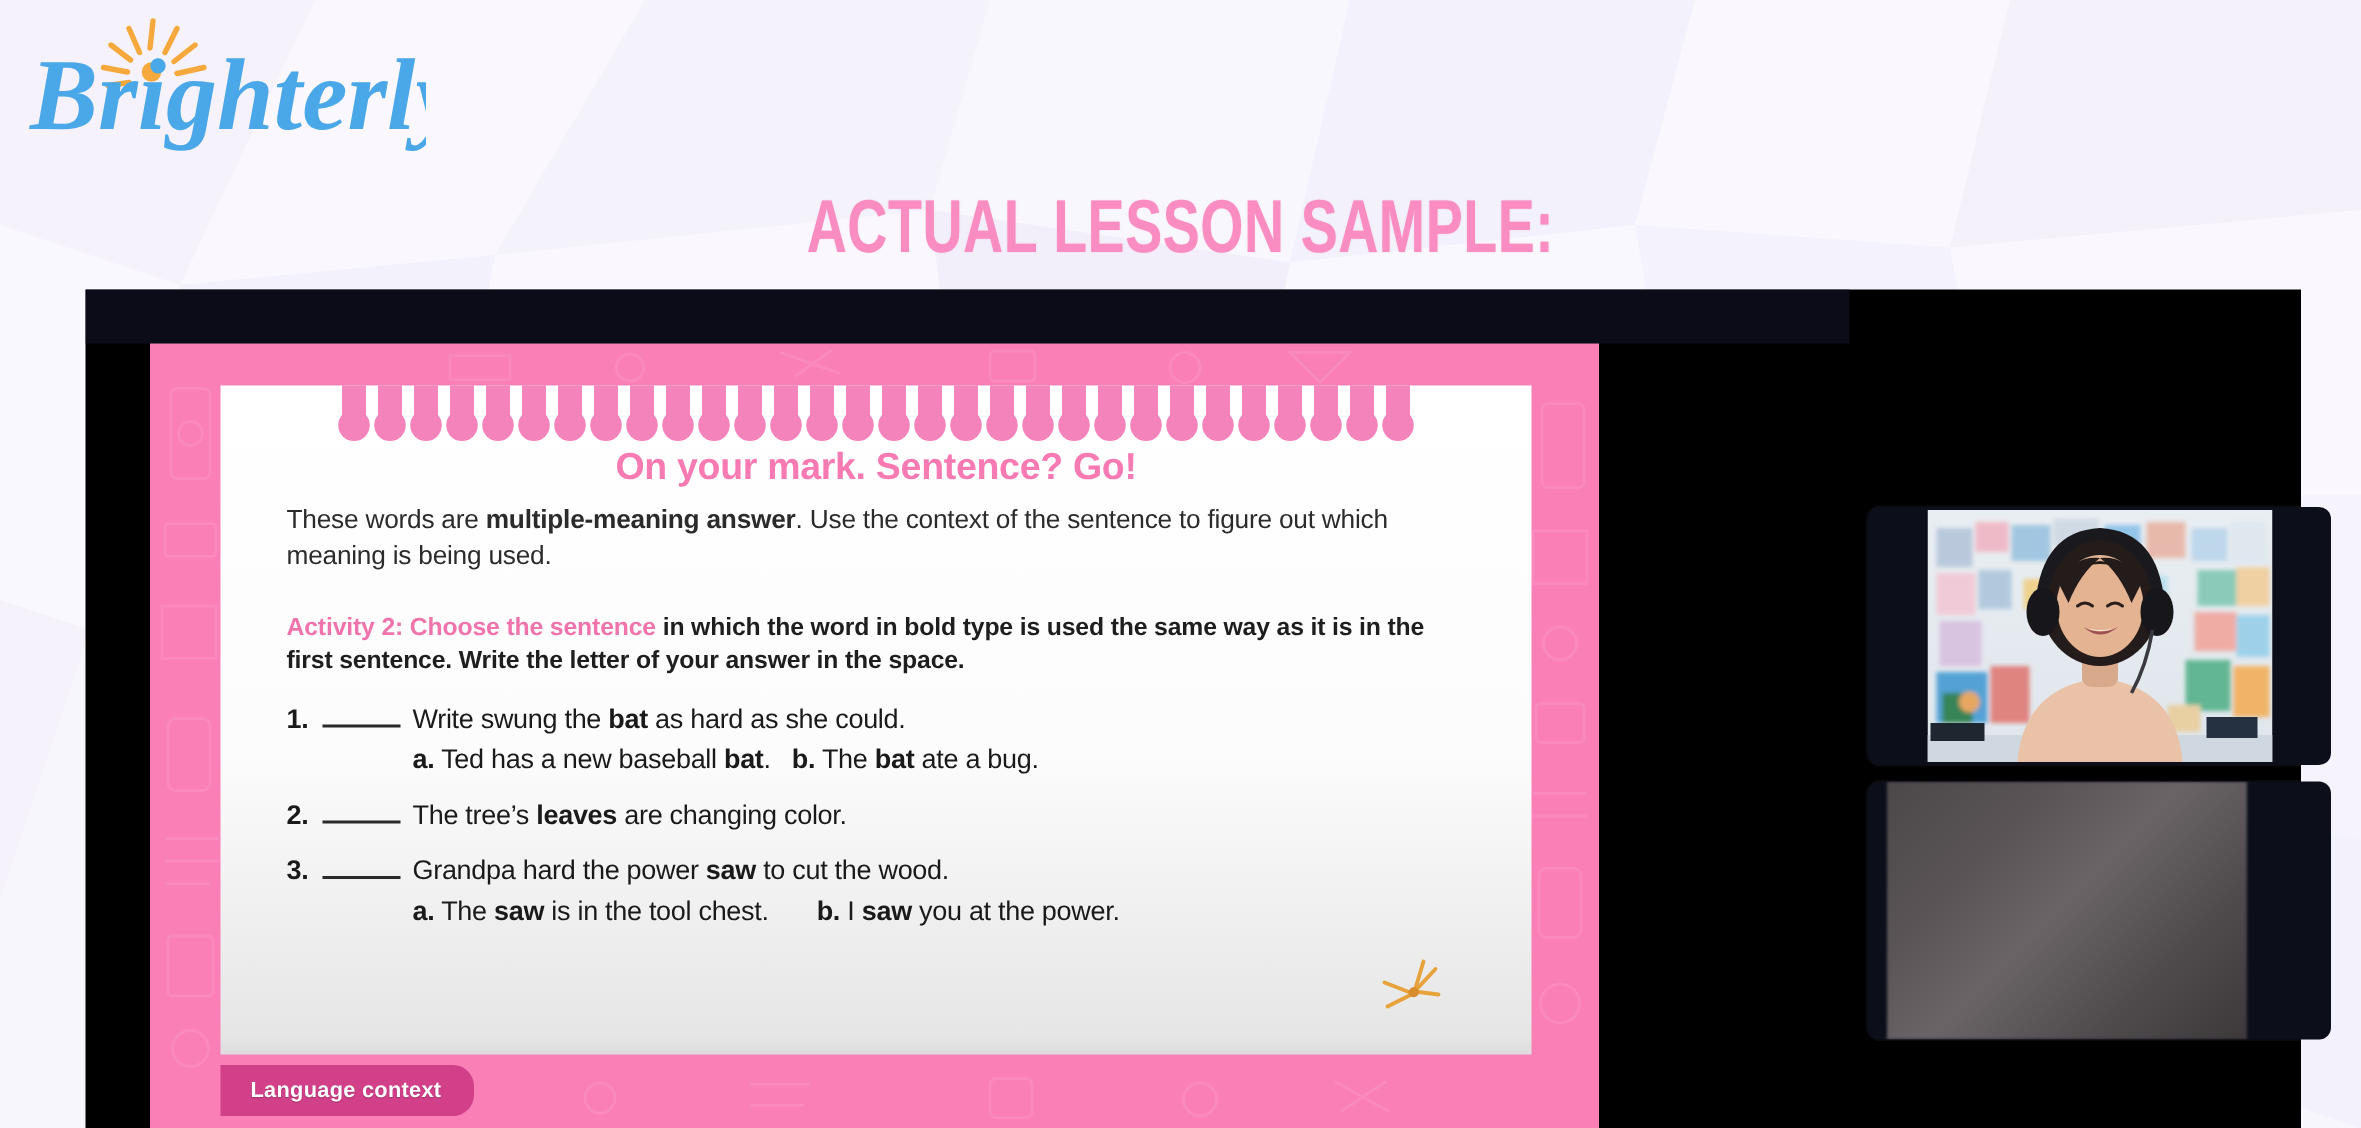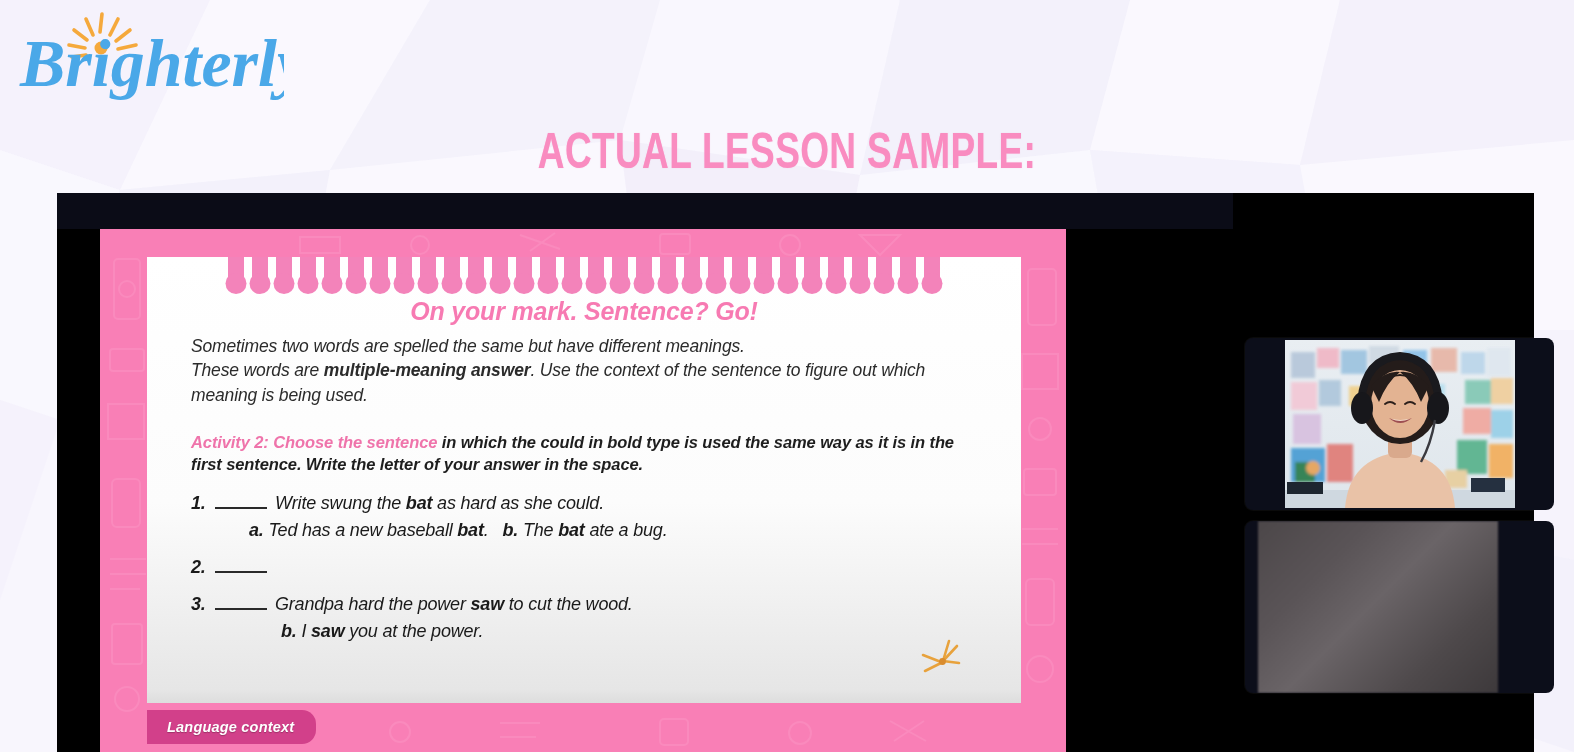--- a/index.html
+++ b/index.html
@@ -42,21 +42,20 @@
   }
 
   
   .slide-frame {
     position: absolute;
     left: 57px; top: 193px;
     width: 1477px; height: 559px;
     background: #000000;
     z-index: 3;
     overflow: hidden;
-    font-style: italic;
   }
   
   .share-band {
     position: absolute;
     left: 0; top: 0;
     width: 1176px; height: 36px;
     background: #0b0c17;
   }
 
   
@@ -155,21 +154,21 @@
   .q-blank {
     display: inline-block;
     width: 52px; flex: none;
     border-bottom: 2px solid #2a2a2a;
     height: 14px;
     margin: 0 8px 0 0;
   }
   .q-text b { font-weight: 700; }
 
   .q-choices {
-    margin-left: 58px;
+    margin-left: 84px;
     margin-top: 6px;
     font-size: 18px;
     color: #1a1a1a;
     letter-spacing: -0.2px;
     display: flex;
   }
   .q-choices b { font-weight: 700; }
   .choice-a { flex: none; }
   .choice-b { flex: none; }
   .gap-1 { width: 14px; }
@@ -344,28 +343,27 @@
         <div class="ring"></div>
         <div class="ring"></div>
         <div class="ring"></div>
         <div class="ring"></div>
       </div>
 
       <div class="card-inner">
         <div class="ws-title">On your mark. Sentence? Go!</div>
 
         <div class="ws-intro">
-          <div>Sometimes two words are spelled the same but have different meanings.</div>
           <div>
             <span>These words are </span><b>multiple-meaning answer</b><span>. Use the context of the sentence to figure out which meaning is being used.</span>
           </div>
         </div>
 
         <div class="ws-activity">
-          <span class="pink">Activity 2: Choose the sentence</span><span class="reg"> in which the could in </span><b>bold</b><span class="reg"> type is used the same way as it is in the first sentence. Write the letter of your answer in the space.</span>
+          <span class="pink">Activity 2: Choose the sentence</span><span class="reg"> in which the word in </span><b>bold</b><span class="reg"> type is used the same way as it is in the first sentence. Write the letter of your answer in the space.</span>
         </div>
 
         <div class="q-list">
 
           <div class="q-item">
             <div class="q-line">
               <span class="q-num">1.</span>
               <span class="q-blank"></span>
               <span class="q-text"><span>Write swung the </span><b>bat</b><span> as hard as she could.</span></span>
             </div>
@@ -373,30 +371,32 @@
               <span class="choice-a"><b>a.</b><span> Ted has a new baseball </span><b>bat</b><span>.</span></span>
               <span class="gap-1"></span>
               <span class="choice-b"><b>b.</b><span> The </span><b>bat</b><span> ate a bug.</span></span>
             </div>
           </div>
 
           <div class="q-item">
             <div class="q-line">
               <span class="q-num">2.</span>
               <span class="q-blank"></span>
+              <span class="q-text"><span>The tree’s </span><b>leaves</b><span> are changing color.</span></span>
             </div>
           </div>
 
           <div class="q-item">
             <div class="q-line">
               <span class="q-num">3.</span>
               <span class="q-blank"></span>
               <span class="q-text"><span>Grandpa hard the power </span><b>saw</b><span> to cut the wood.</span></span>
             </div>
             <div class="q-choices">
+              <span class="choice-a"><b>a.</b><span> The </span><b>saw</b><span> is in the tool chest.</span></span>
               <span class="gap-3"></span>
               <span class="choice-b"><b>b.</b><span> I </span><b>saw</b><span> you at the power.</span></span>
             </div>
           </div>
 
         </div>
       </div>
 
       <div class="sparkle">
         <svg viewBox="0 0 46 44">

